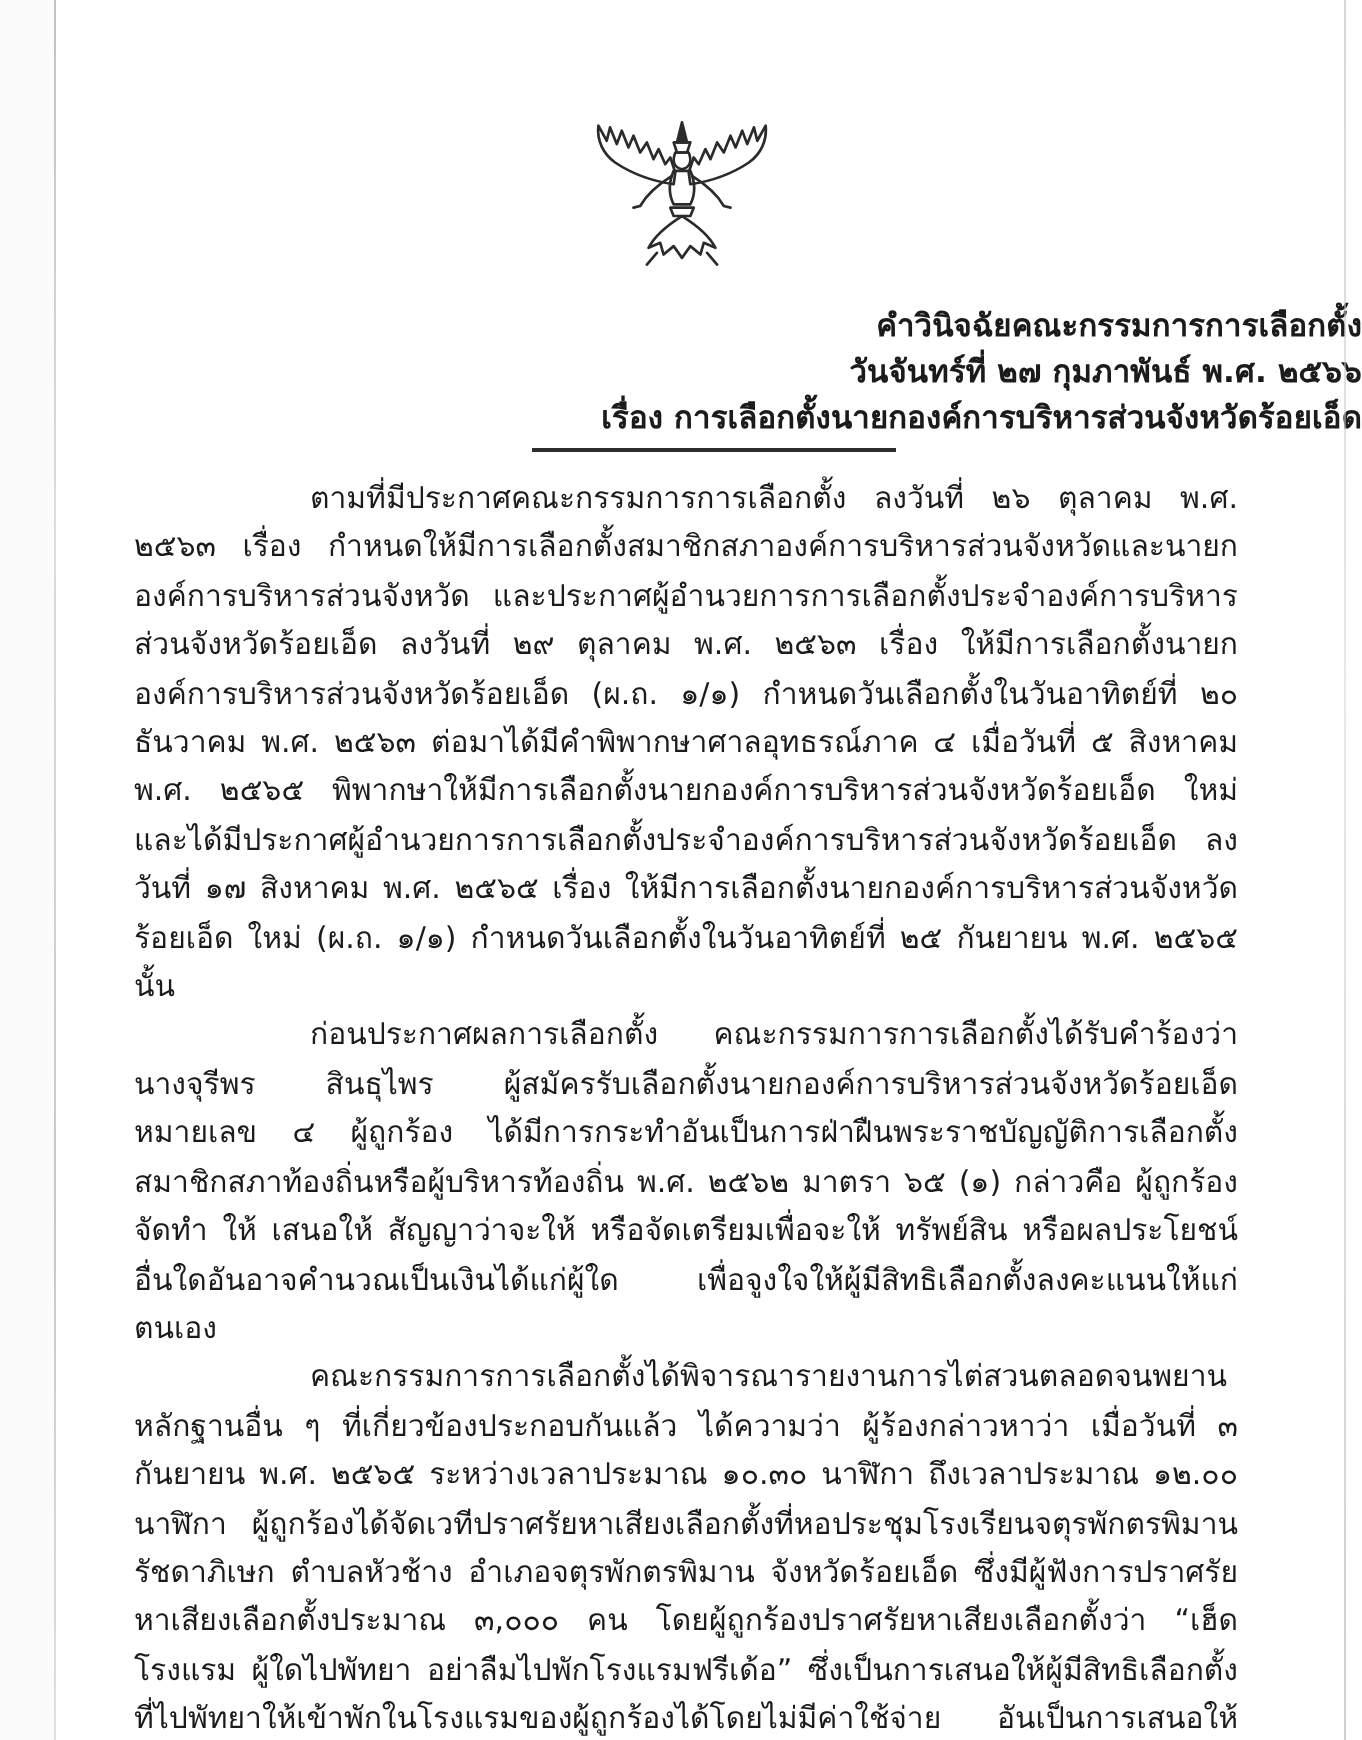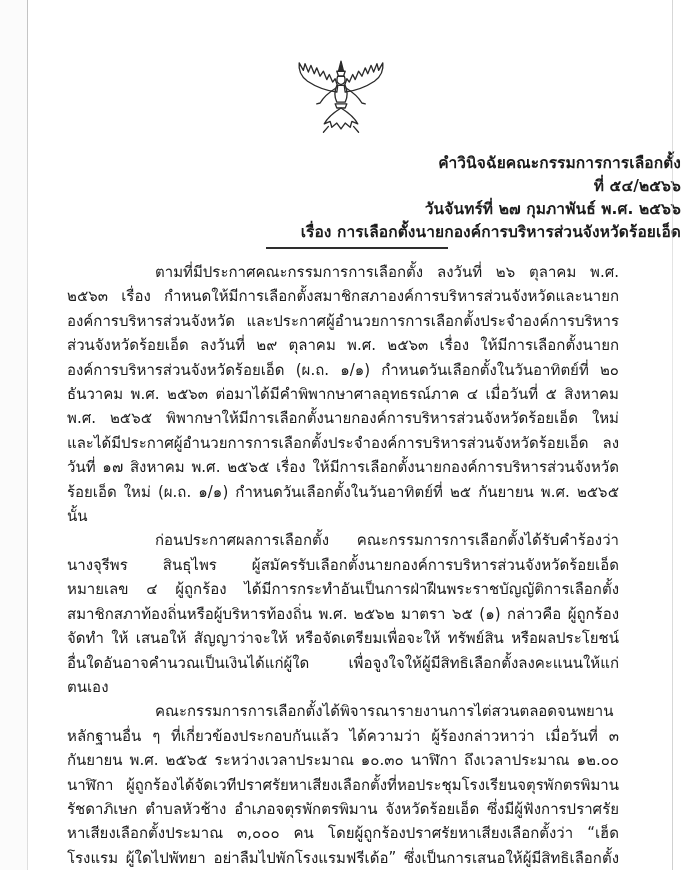--- a/index.html
+++ b/index.html
@@ -78,21 +78,20 @@
 
         <path d="M55,57 C47,62 39,68 35,76 L42,73 L44,80 L50,75 L55,82 L60,75 L66,80 L68,73 L75,76 C71,68 63,62 55,57 Z"></path>
 
         <path d="M40,79 L34,86 M70,79 L76,86"></path>
       </g>
     </svg>
   </div>
 
   <div class="title-block">
     <div>คำวินิจฉัยคณะกรรมการการเลือกตั้ง</div>
-    <div>ที่ ๕๔/๒๕๖๖</div>
     <div>วันจันทร์ที่ ๒๗ กุมภาพันธ์ พ.ศ. ๒๕๖๖</div>
     <div>เรื่อง การเลือกตั้งนายกองค์การบริหารส่วนจังหวัดร้อยเอ็ด</div>
     <div class="subject-underline"></div>
   </div>
 
   <div class="content">
     <p>ตามที่มีประกาศคณะกรรมการการเลือกตั้ง ลงวันที่ ๒๖ ตุลาคม พ.ศ. ๒๕๖๓ เรื่อง กำหนดให้มีการเลือกตั้งสมาชิกสภาองค์การบริหารส่วนจังหวัดและนายกองค์การบริหารส่วนจังหวัด และประกาศผู้อำนวยการการเลือกตั้งประจำองค์การบริหารส่วนจังหวัดร้อยเอ็ด ลงวันที่ ๒๙ ตุลาคม พ.ศ. ๒๕๖๓ เรื่อง ให้มีการเลือกตั้งนายกองค์การบริหารส่วนจังหวัดร้อยเอ็ด (ผ.ถ. ๑/๑) กำหนดวันเลือกตั้งในวันอาทิตย์ที่ ๒๐ ธันวาคม พ.ศ. ๒๕๖๓ ต่อมาได้มีคำพิพากษาศาลอุทธรณ์ภาค ๔ เมื่อวันที่ ๕ สิงหาคม พ.ศ. ๒๕๖๕ พิพากษาให้มีการเลือกตั้งนายกองค์การบริหารส่วนจังหวัดร้อยเอ็ด ใหม่ และได้มีประกาศผู้อำนวยการการเลือกตั้งประจำองค์การบริหารส่วนจังหวัดร้อยเอ็ด ลงวันที่ ๑๗ สิงหาคม พ.ศ. ๒๕๖๕ เรื่อง ให้มีการเลือกตั้งนายกองค์การบริหารส่วนจังหวัดร้อยเอ็ด ใหม่ (ผ.ถ. ๑/๑) กำหนดวันเลือกตั้งในวันอาทิตย์ที่ ๒๕ กันยายน พ.ศ. ๒๕๖๕ นั้น</p>
     <p>ก่อนประกาศผลการเลือกตั้ง คณะกรรมการการเลือกตั้งได้รับคำร้องว่า นางจุรีพร สินธุไพร ผู้สมัครรับเลือกตั้งนายกองค์การบริหารส่วนจังหวัดร้อยเอ็ด หมายเลข ๔ ผู้ถูกร้อง ได้มีการกระทำอันเป็นการฝ่าฝืนพระราชบัญญัติการเลือกตั้งสมาชิกสภาท้องถิ่นหรือผู้บริหารท้องถิ่น พ.ศ. ๒๕๖๒ มาตรา ๖๕ (๑) กล่าวคือ ผู้ถูกร้องจัดทำ ให้ เสนอให้ สัญญาว่าจะให้ หรือจัดเตรียมเพื่อจะให้ ทรัพย์สิน หรือผลประโยชน์อื่นใดอันอาจคำนวณเป็นเงินได้แก่ผู้ใด เพื่อจูงใจให้ผู้มีสิทธิเลือกตั้งลงคะแนนให้แก่ตนเอง</p>
     <p>คณะกรรมการการเลือกตั้งได้พิจารณารายงานการไต่สวนตลอดจนพยานหลักฐานอื่น ๆ ที่เกี่ยวข้องประกอบกันแล้ว ได้ความว่า ผู้ร้องกล่าวหาว่า เมื่อวันที่ ๓ กันยายน พ.ศ. ๒๕๖๕ ระหว่างเวลาประมาณ ๑๐.๓๐ นาฬิกา ถึงเวลาประมาณ ๑๒.๐๐ นาฬิกา ผู้ถูกร้องได้จัดเวทีปราศรัยหาเสียงเลือกตั้งที่หอประชุมโรงเรียนจตุรพักตรพิมานรัชดาภิเษก ตำบลหัวช้าง อำเภอจตุรพักตรพิมาน จังหวัดร้อยเอ็ด ซึ่งมีผู้ฟังการปราศรัยหาเสียงเลือกตั้งประมาณ ๓,๐๐๐ คน โดยผู้ถูกร้องปราศรัยหาเสียงเลือกตั้งว่า “เฮ็ดโรงแรม ผู้ใดไปพัทยา อย่าลืมไปพักโรงแรมฟรีเด้อ” ซึ่งเป็นการเสนอให้ผู้มีสิทธิเลือกตั้งที่ไปพัทยาให้เข้าพักในโรงแรมของผู้ถูกร้องได้โดยไม่มีค่าใช้จ่าย อันเป็นการเสนอให้ประโยชน์อื่นใดอันอาจคำนวณเป็นเงินได้แก่ผู้มีสิทธิเลือกตั้งเพื่อจูงใจให้ลงคะแนนให้แก่ผู้ถูกร้อง จากการไต่สวนผู้ร้องให้ถ้อยคำว่า ตนทราบว่าผู้ถูกร้องจะจัดเวทีปราศรัยหาเสียงเลือกตั้งที่โรงเรียนจตุรพักตรพิมานรัชดาภิเษก ตำบลหัวช้าง อำเภอจตุรพักตรพิมาน จังหวัดร้อยเอ็ด ตามวันและเวลาดังกล่าว จึงได้โทรศัพท์ขอให้พยานคนที่ ๑ ของผู้ร้อง ซึ่งเป็นเพื่อนของตนไปฟังการปราศรัยหาเสียงเลือกตั้งของผู้ถูกร้อง รวมทั้งให้บันทึกภาพและเสียงเหตุการณ์ดังกล่าวไว้ด้วยตามที่ปรากฏในวิดีโอคลิปประกอบคำร้อง จากการไต่สวนพยานคนที่ ๑ ของผู้ร้องให้ถ้อยคำทำนองเดียวกับผู้ร้องว่า เมื่อวันที่ ๓ กันยายน พ.ศ. ๒๕๖๕ เวลาประมาณ ๐๙.๐๐ นาฬิกา ผู้ร้องได้โทรศัพท์ขอให้ตนไปฟังการปราศรัยหาเสียงเลือกตั้งของผู้ถูกร้อง ตนจึงไปฟังการปราศรัยหาเสียงเลือกตั้งและบันทึกวิดีโอคลิป ซึ่งในเวลาประมาณ ๑๐.๐๐ นาฬิกา ตนได้เดินทางไปที่หอประชุมโรงเรียนจตุรพักตรพิมานรัชดาภิเษก และได้พบกับพยานคนที่ ๒ ของผู้ร้อง</p>
   </div>

